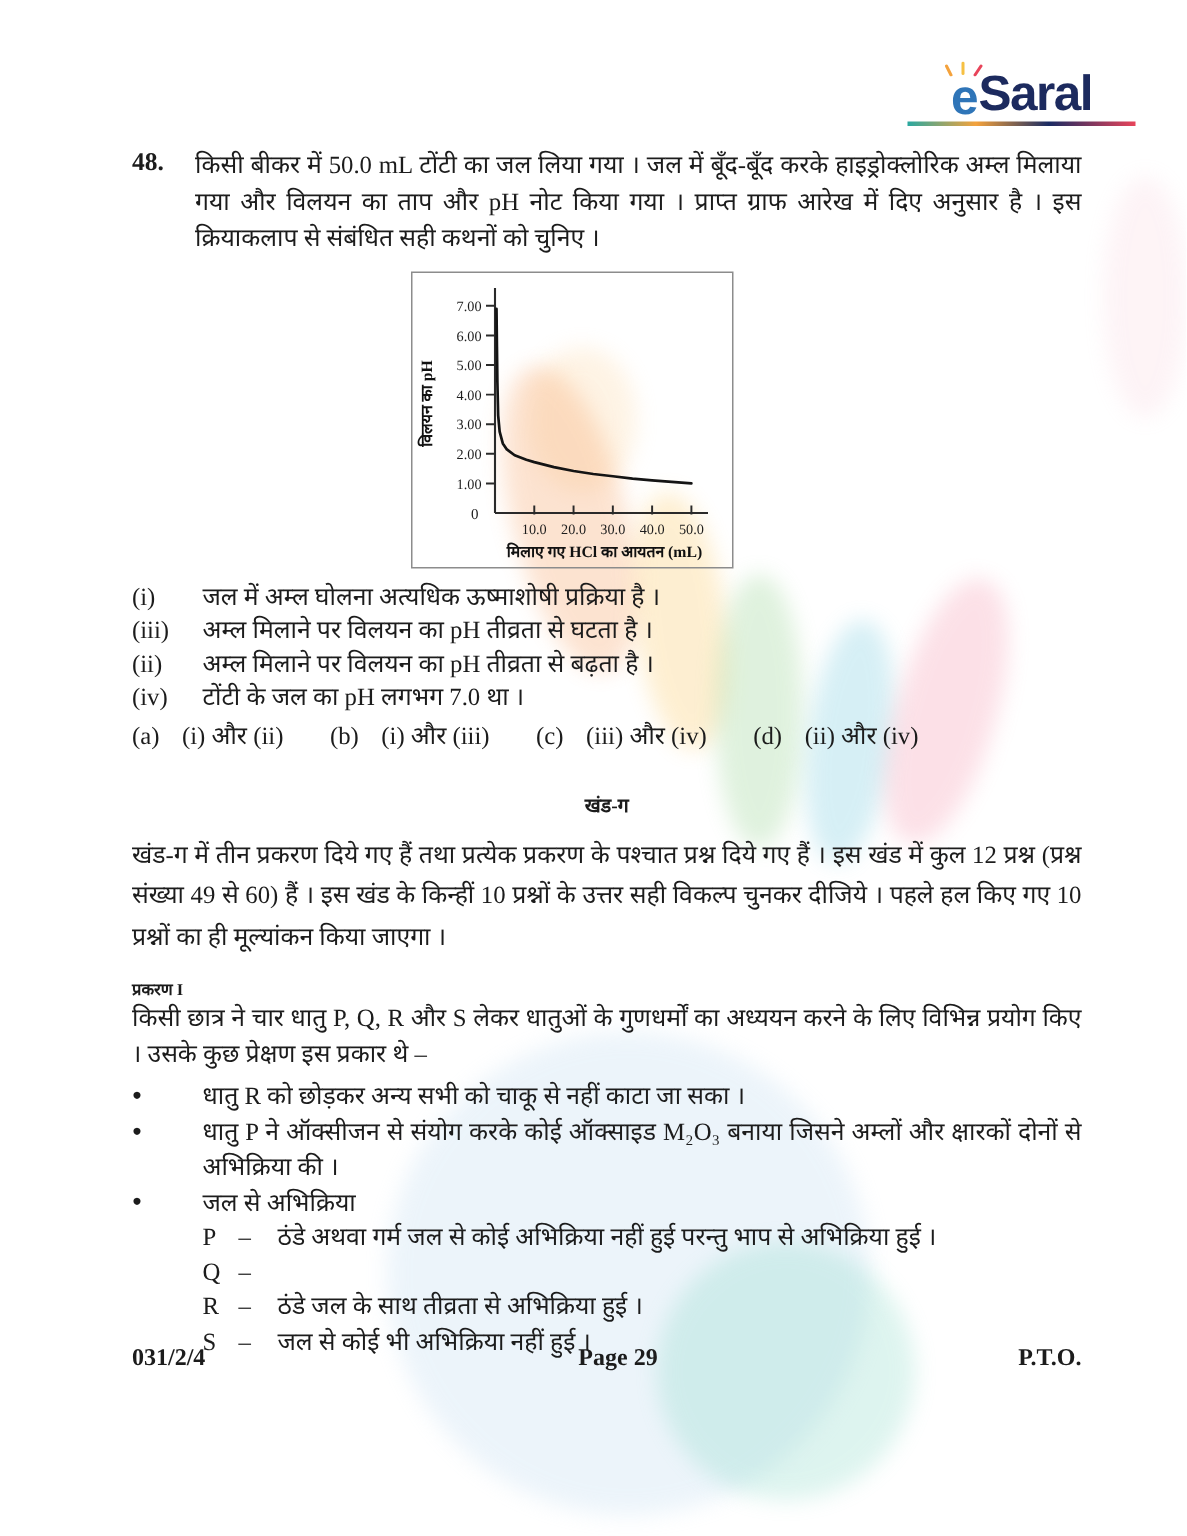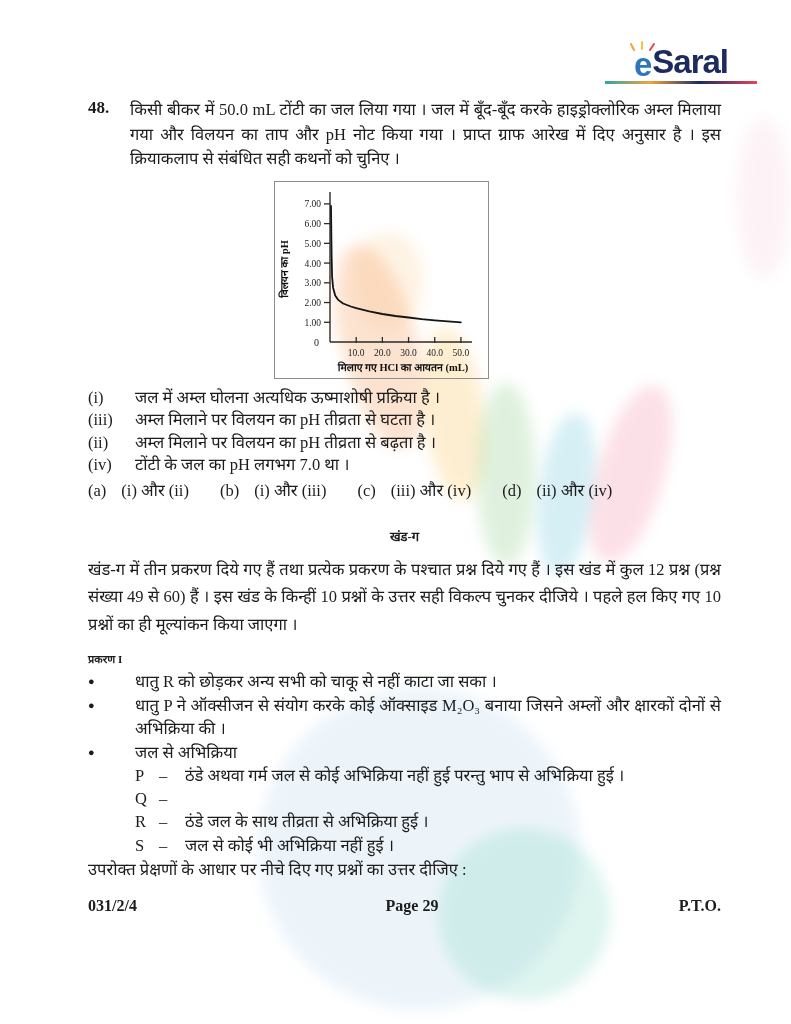--- a/index.html
+++ b/index.html
@@ -180,20 +180,21 @@
       <span class="opt-group">
         <span class="opt-label">(d)</span>
         <span>(ii) और (iv)</span>
       </span>
     </div>
 
     <h2 class="sec-heading">खंड-ग</h2>
     <p class="sec-intro">खंड-ग में तीन प्रकरण दिये गए हैं तथा प्रत्येक प्रकरण के पश्चात प्रश्न दिये गए हैं । इस खंड में कुल 12 प्रश्न (प्रश्न संख्या 49 से 60) हैं । इस खंड के किन्हीं 10 प्रश्नों के उत्तर सही विकल्प चुनकर दीजिये । पहले हल किए गए 10 प्रश्नों का ही मूल्यांकन किया जाएगा ।</p>
 
     <h3 class="case-heading">प्रकरण I</h3>
+    <p class="case-intro">किसी छात्र ने चार धातु P, Q, R और S लेकर धातुओं के गुणधर्मों का अध्ययन करने के लिए विभिन्न प्रयोग किए । उसके कुछ प्रेक्षण इस प्रकार थे –</p>
 
     <ul class="bullets">
       <li class="bullet-row">
         <span class="bullet-dot">●</span>
         <span class="bullet-text">धातु R को छोड़कर अन्य सभी को चाकू से नहीं काटा जा सका ।</span>
       </li>
       <li class="bullet-row">
         <span class="bullet-dot">●</span>
         <span class="bullet-text">धातु P ने ऑक्सीजन से संयोग करके कोई ऑक्साइड M₂O₃ बनाया जिसने अम्लों और क्षारकों दोनों से अभिक्रिया की ।</span>
       </li>
@@ -218,21 +219,20 @@
         <span class="obs-dash">–</span>
         <span>ठंडे जल के साथ तीव्रता से अभिक्रिया हुई ।</span>
       </div>
       <div class="obs-row">
         <span class="obs-label">S</span>
         <span class="obs-dash">–</span>
         <span>जल से कोई भी अभिक्रिया नहीं हुई ।</span>
       </div>
     </div>
 
-    <p class="closing">उपरोक्त प्रेक्षणों के आधार पर नीचे दिए गए प्रश्नों का उत्तर दीजिए :</p>
   </div>
 
   <div class="footer">
     <span class="footer-center">Page 29</span>
     <span class="footer-left">031/2/4</span>
     <span class="footer-right">P.T.O.</span>
   </div>
 </div>
 
 </body></html>

